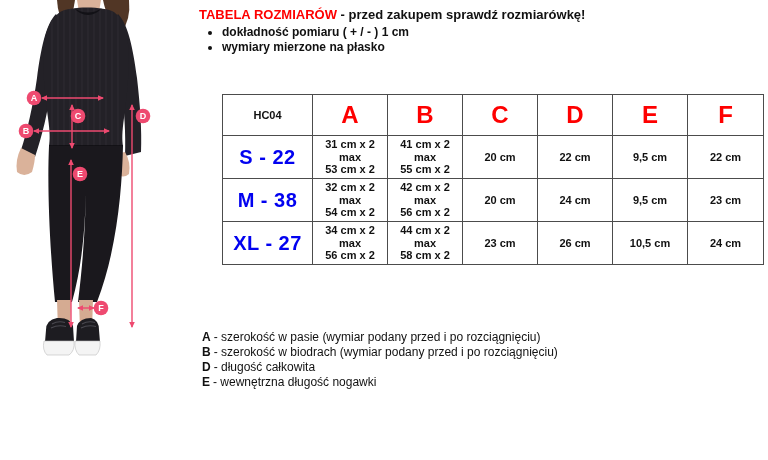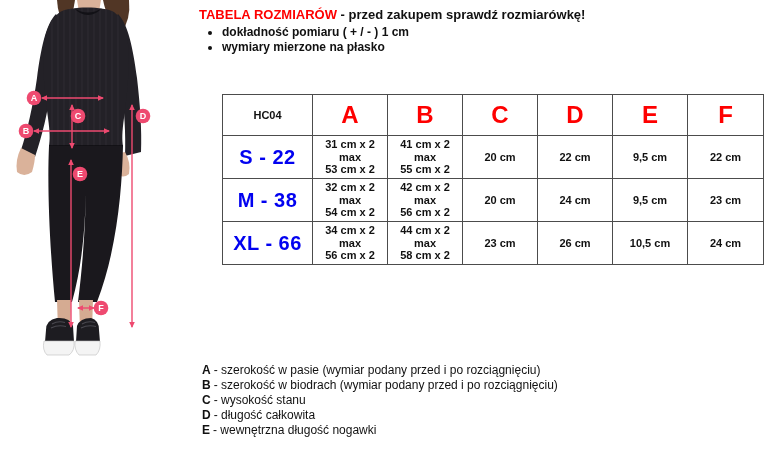--- a/index.html
+++ b/index.html
@@ -20,21 +20,21 @@
   .bullets{position:absolute;left:208px;top:25px;margin:0;padding:0 0 0 14px;font-size:12px;font-weight:700;}
   .bullets li{line-height:15px;}
   table.size-table{position:absolute;left:200px;top:94px;border-collapse:collapse;table-layout:fixed;margin-left:22px;}
   .size-table td{border:1px solid var(--border_gray);text-align:center;vertical-align:middle;padding:0;}
   .size-table tr.head td{height:41px;}
   .size-table tr.data td{height:43px;}
   .model-code{font-size:11px;font-weight:700;}
   .col-letter{font-size:24px;font-weight:700;color:var(--red_heading);}
   td.size{font-size:20px;font-weight:700;color:var(--blue_size);letter-spacing:0.5px;}
   td.val{font-size:11px;font-weight:700;white-space:pre-line;line-height:12.5px;}
-  .legend{position:absolute;left:202px;top:363px;font-size:12px;}
+  .legend{position:absolute;left:202px;top:330px;font-size:12px;}
   .legend-line{line-height:15px;white-space:nowrap;}
   .legend-line b{font-weight:700;margin-right:3px;}
   .legend-line span{font-weight:400;}
   
   .pink line{stroke:var(--accent_pink);stroke-width:1.4px;}
   .pink polygon{fill:var(--accent_pink);}
   .pink circle{fill:var(--accent_pink);}
   .pink text{fill:#ffffff;font-size:9px;font-weight:700;text-anchor:middle;font-family:"Liberation Sans",sans-serif;}
 </style>
 </head>
@@ -188,34 +188,33 @@
 54 cm x 2</td>
       <td class="val">42 cm x 2
 max
 56 cm x 2</td>
       <td class="val">20 cm</td>
       <td class="val">24 cm</td>
       <td class="val">9,5 cm</td>
       <td class="val">23 cm</td>
     </tr>
     <tr class="data">
-      <td class="size">XL - 66</td>
+      <td class="size">XL - 27</td>
       <td class="val">34 cm x 2
 max
 56 cm x 2</td>
       <td class="val">44 cm x 2
 max
 58 cm x 2</td>
       <td class="val">23 cm</td>
       <td class="val">26 cm</td>
       <td class="val">10,5 cm</td>
       <td class="val">24 cm</td>
     </tr>
   </tbody>
 </table>
 
 <div class="legend">
   <div class="legend-line"><b>A</b><span>- szerokość w pasie (wymiar podany przed i po rozciągnięciu)</span></div>
   <div class="legend-line"><b>B</b><span>- szerokość w biodrach (wymiar podany przed i po rozciągnięciu)</span></div>
-  <div class="legend-line"><b>C</b><span>- wysokość stanu</span></div>
   <div class="legend-line"><b>D</b><span>- długość całkowita</span></div>
   <div class="legend-line"><b>E</b><span>- wewnętrzna długość nogawki</span></div>
 </div>
 
 </body></html>

